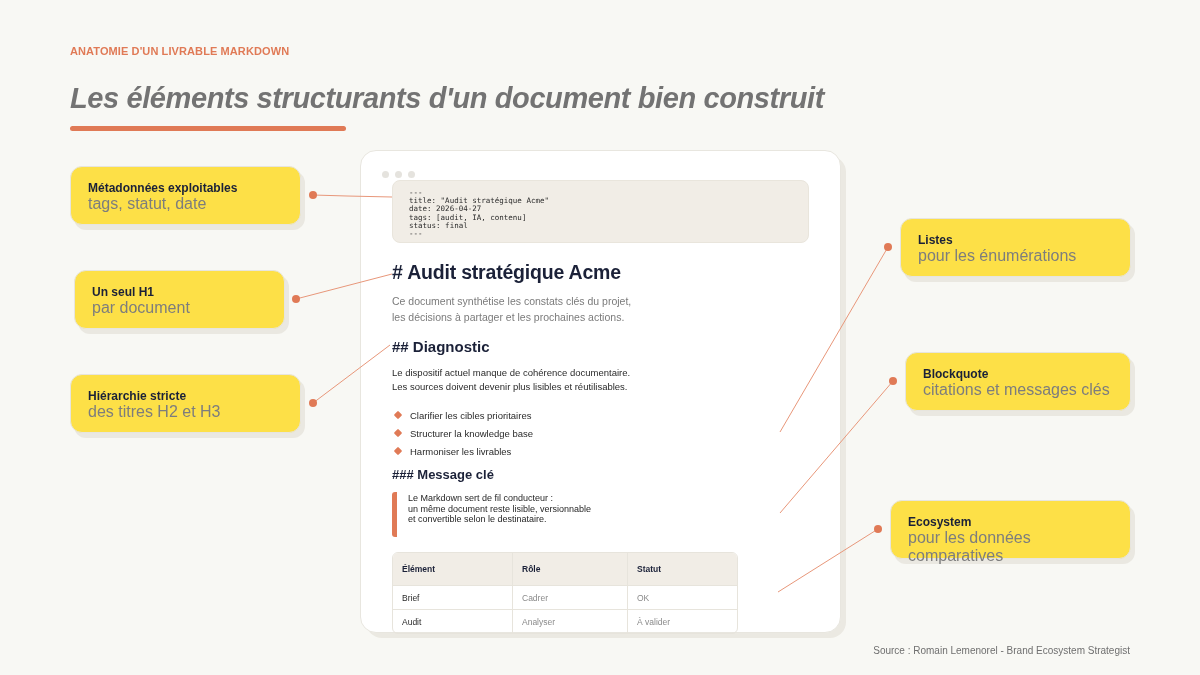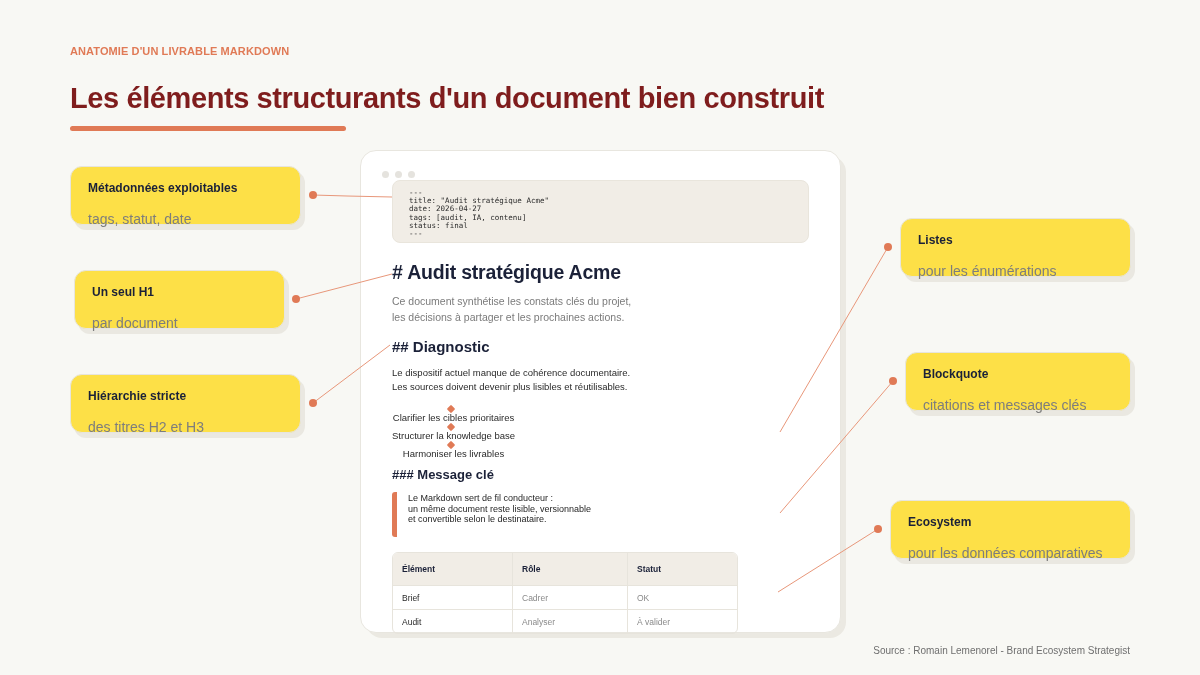--- a/index.html
+++ b/index.html
@@ -10,22 +10,23 @@
     color: #1b2138;
     position: relative;
   }
   .eyebrow {
     position: absolute; left: 70px; top: 45px;
     font-size: 11px; font-weight: bold; color: #e07a56;
     letter-spacing: 0.1px;
   }
   .title {
     position: absolute; left: 70px; top: 82px;
-    font-size: 29px; font-weight: bold; color: #7f1d1d;
+    font-size: 29px; font-weight: bold; color: #737373;
     letter-spacing: -0.4px;
+    font-style: italic;
   }
   .underline {
     position: absolute; left: 70px; top: 126px;
     width: 276px; height: 5px; border-radius: 3px; background: #e07a56;
   }
 
   
   .window-shadow {
     position: absolute; left: 366px; top: 156px;
     width: 480px; height: 482px; border-radius: 16px; background: #ebe9e2;
@@ -56,21 +57,21 @@
     position: absolute; left: 31px; top: 187px;
     font-size: 15px; font-weight: bold; color: #1b2138;
   }
   .para {
     position: absolute; left: 31px; top: 215px;
     font-size: 9.5px; line-height: 14px; color: #2a2a2a;
   }
   .list { position: absolute; left: 31px; top: 255px; list-style: none; }
   .list li {
     display: flex; align-items: center; height: 18px;
-    font-size: 9.5px; color: #2a2a2a; flex-direction: column;
+    font-size: 9.5px; color: #2a2a2a;
   }
   .bullet {
     width: 6px; height: 6px; background: #e07a56; transform: rotate(45deg);
     margin: 0 9px 0 3px; border-radius: 1px;
   }
   .h3 {
     position: absolute; left: 31px; top: 316px;
     font-size: 13px; font-weight: bold; color: #1b2138;
   }
   .quote {
@@ -102,21 +103,21 @@
   .card-shadow {
     position: absolute; left: 4px; top: 5px; right: -4px; bottom: -5px;
     border-radius: 12px; background: #eae8e1;
   }
   .card {
     position: absolute; inset: 0; background: #fde047;
     border: 1px solid #e7e5de; border-radius: 12px;
     padding: 14px 17px;
   }
   .card-title { font-size: 12px; font-weight: bold; color: #1b2138; }
-  .card-sub { font-size: 14px; color: #7d7d7d; margin-top: 16px; }
+  .card-sub { font-size: 16px; color: #7d7d7d; margin-top: 0; }
 
   .connectors { position: absolute; left: 0; top: 0; pointer-events: none; }
 
   .source {
     position: absolute; right: 70px; top: 645px;
     font-size: 10px; color: #6f6f6f;
   }
 </style>
 </head>
 <body>

